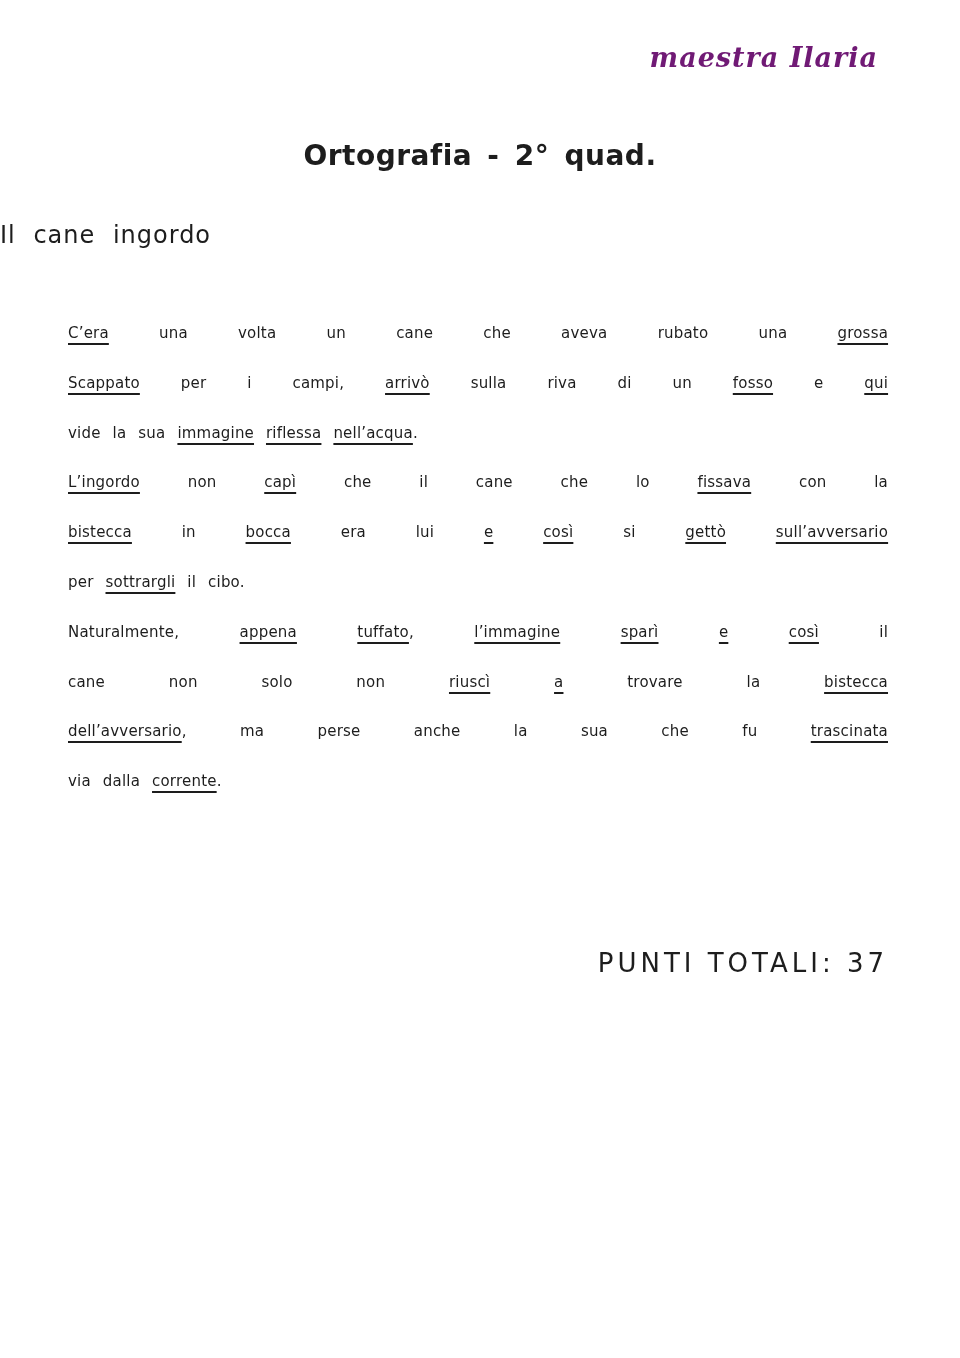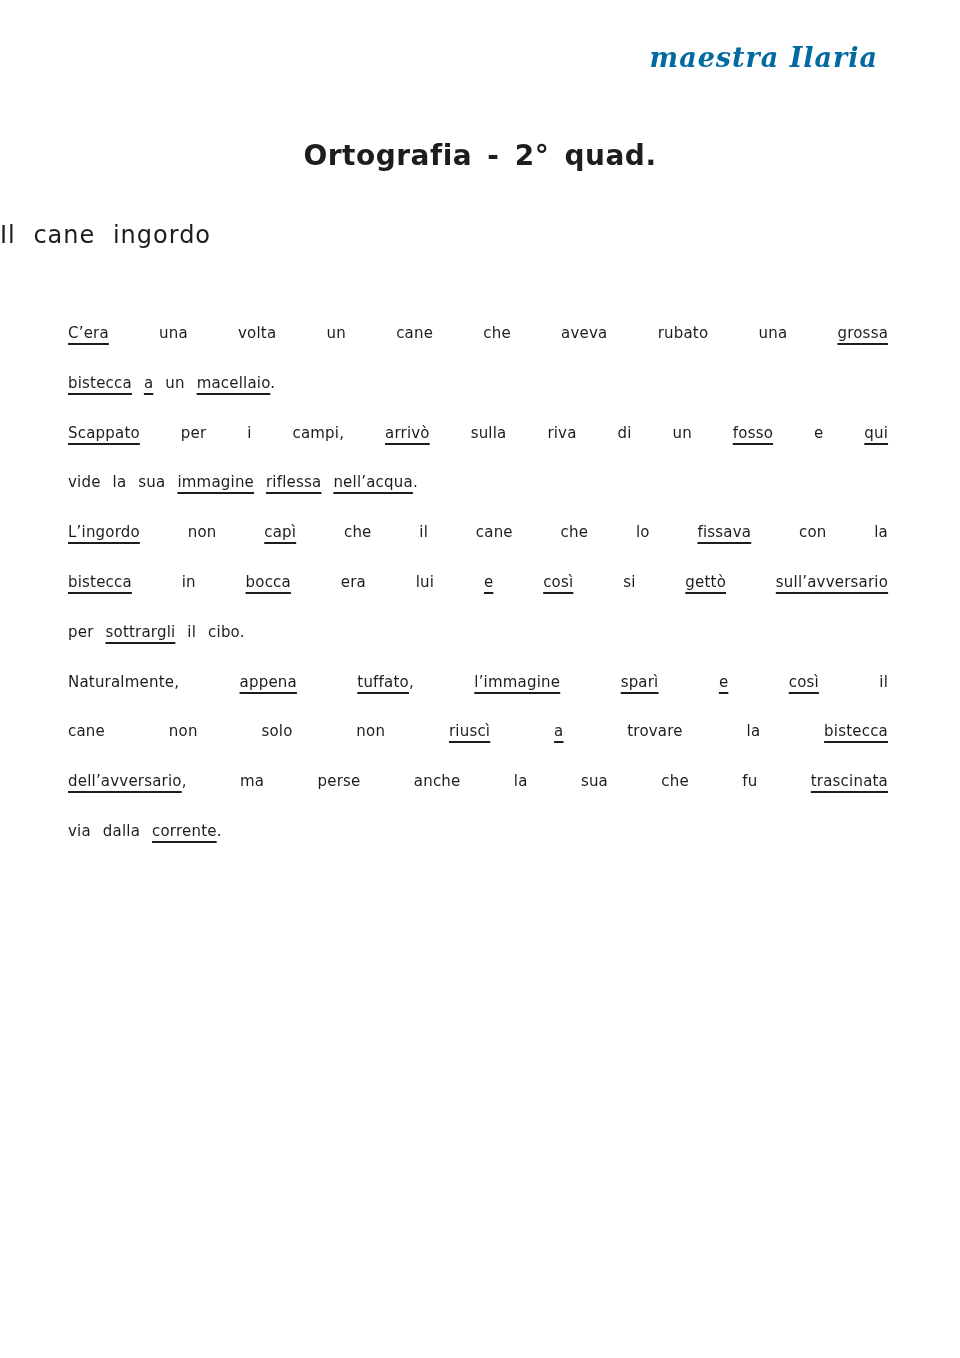--- a/index.html
+++ b/index.html
@@ -14,21 +14,21 @@
     overflow: hidden;
   }
   .signature {
     position: absolute;
     top: 42px;
     right: 82px;
     font-family: "DejaVu Serif", serif;
     font-style: italic;
     font-weight: 700;
     font-size: 27px;
-    color: #0369a1;
+    color: #701a75;
     letter-spacing: 1px;
     margin-left: 9px;
   }
   .title {
     position: absolute;
     top: 74px;
     left: 0;
     width: 100%;
     text-align: center;
     font-size: 55px;
@@ -90,24 +90,24 @@
 </style>
 </head>
 <body>
 
 <div class="page">
   <div class="signature">maestra Ilaria</div>
   <div class="subtitle">Ortografia - 2° quad.</div>
   <div class="story-title">Il cane ingordo</div>
   <div class="story-body">
       <div class="line"><span class="u">C’era</span> <span>una</span> <span>volta</span> <span>un</span> <span>cane</span> <span>che</span> <span>aveva</span> <span>rubato</span> <span>una</span> <span class="u">grossa</span></div>
-      <div class="line last"><span class="u">bistecca</span> <span class="u">a</span> <span>un</span> <span class="u">macellaio</span><span>.</span></div>
       <div class="line"><span class="u">Scappato</span> <span>per</span> <span>i</span> <span>campi,</span> <span class="u">arrivò</span> <span>sulla</span> <span>riva</span> <span>di</span> <span>un</span> <span class="u">fosso</span> <span>e</span> <span class="u">qui</span></div>
       <div class="line last"><span>vide</span> <span>la</span> <span>sua</span> <span class="u">immagine</span> <span class="u">riflessa</span> <span class="u">nell’acqua</span><span>.</span></div>
       <div class="line"><span class="u">L’ingordo</span> <span>non</span> <span class="u">capì</span> <span>che</span> <span>il</span> <span>cane</span> <span>che</span> <span>lo</span> <span class="u">fissava</span> <span>con</span> <span>la</span></div>
       <div class="line"><span class="u">bistecca</span> <span>in</span> <span class="u">bocca</span> <span>era</span> <span>lui</span> <span class="u">e</span> <span class="u">così</span> <span>si</span> <span class="u">gettò</span> <span class="u">sull’avversario</span></div>
       <div class="line last"><span>per</span> <span class="u">sottrargli</span> <span>il</span> <span>cibo.</span></div>
       <div class="line"><span>Naturalmente,</span> <span class="u">appena</span> <span class="u">tuffato</span><span>,</span> <span class="u">l’immagine</span> <span class="u">sparì</span> <span class="u">e</span> <span class="u">così</span> <span>il</span></div>
       <div class="line"><span>cane</span> <span>non</span> <span>solo</span> <span>non</span> <span class="u">riuscì</span> <span class="u">a</span> <span>trovare</span> <span>la</span> <span class="u">bistecca</span></div>
       <div class="line"><span class="u">dell’avversario</span><span>,</span> <span>ma</span> <span>perse</span> <span>anche</span> <span>la</span> <span>sua</span> <span>che</span> <span>fu</span> <span class="u">trascinata</span></div>
       <div class="line last"><span>via</span> <span>dalla</span> <span class="u">corrente</span><span>.</span></div>
     </div>
+  <div class="footer">PUNTI TOTALI: 37</div>
 </div>
 
 </body></html>

